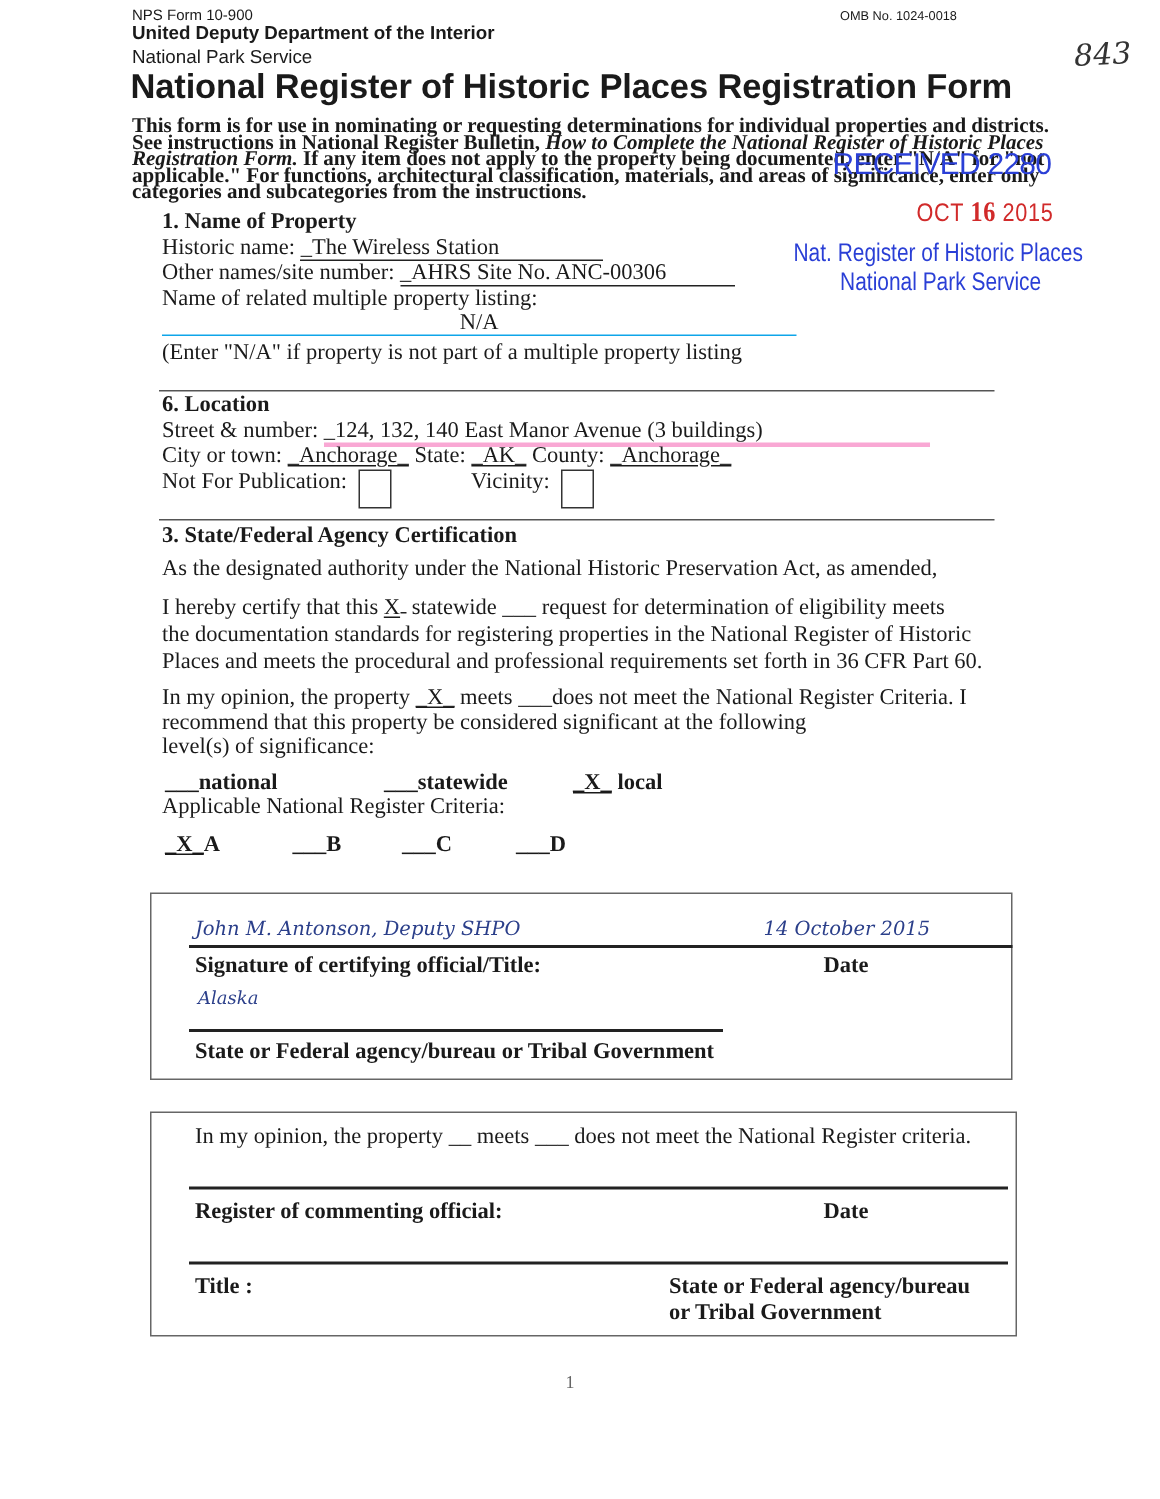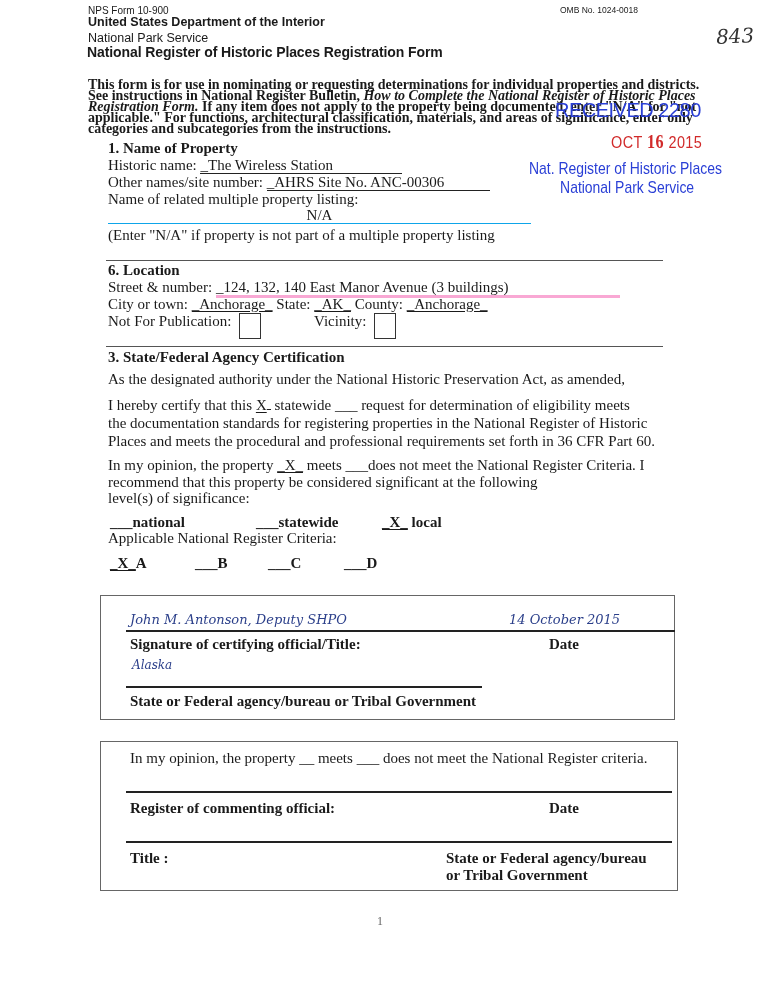--- a/index.html
+++ b/index.html
@@ -9,21 +9,21 @@
     .sans { font-family: "Liberation Sans", sans-serif; }
     .serif { font-family: "Liberation Serif", serif; }
     .bold { font-weight: bold; }
     .u { text-decoration: underline; text-underline-offset: 2px; }
 
     
     .form-no { left: 88px; top: 5px; font-size: 10px; }
     .omb { left: 560px; top: 5px; font-size: 8.5px; }
     .dept { left: 88px; top: 15px; font-size: 12.5px; font-weight: bold; }
     .nps { left: 88px; top: 31px; font-size: 12.5px; }
-    .title { left: 87px; top: 44px; font-size: 14px; font-weight: bold; letter-spacing: -0.1px; text-align: right; }
+    .title { left: 87px; top: 44px; font-size: 23px; font-weight: bold; letter-spacing: -0.1px; text-align: right; }
     .handnum { left: 716px; top: 24px; font-size: 20px; font-family: "DejaVu Serif", serif; font-style: italic; color: #333; transform: rotate(-3deg); }
 
     .intro { left: 88px; top: 79px; width: 620px; font-size: 14px; line-height: 11px; white-space: normal; font-weight: bold; }
     .intro i { font-style: italic; }
 
     
     .stamp-received { left: 555px; top: 99px; font-size: 20px; font-family: "Liberation Sans", sans-serif; color: #2a3fd6; letter-spacing: -0.5px; }
     .stamp-date { left: 611px; top: 131px; font-size: 17px; font-family: "Liberation Sans", sans-serif; color: #d12a2a; letter-spacing: 0.5px; transform: scaleX(0.85); transform-origin: left; }
     .stamp-date b { font-family: "Liberation Serif", serif; font-size: 19px; }
     .stamp-nr { left: 529px; top: 159px; font-size: 17px; font-family: "Liberation Sans", sans-serif; color: #2a3fd6; transform: scaleX(0.82); transform-origin: left; line-height: 19px; text-align: center; }
@@ -40,21 +40,21 @@
 
     .hand { font-family: "DejaVu Serif", serif; font-style: italic; color: #2b3f8a; font-size: 13px; }
 
     .pageno { left: 377px; top: 914px; font-size: 12px; color: #666; }
   </style>
 </head>
 <body>
 
 <div class="abs sans form-no">NPS Form 10-900</div>
 <div class="abs sans omb">OMB No. 1024-0018</div>
-<div class="abs sans dept">United States Department of the Interior</div>
+<div class="abs sans dept">United Deputy Department of the Interior</div>
 <div class="abs sans nps">National Park Service</div>
 <div class="abs sans title">National Register of Historic Places Registration Form</div>
 <div class="abs handnum">843</div>
 
 <div class="abs serif intro"><span>This form is for use in nominating or requesting determinations for individual properties and districts.  See instructions in National Register Bulletin, </span><i>How to Complete the National Register of Historic Places Registration Form.</i><span>  If any item does not apply to the property being documented, enter "N/A" for "not applicable."  For functions, architectural classification, materials, and areas of significance, enter only categories and subcategories from the instructions.</span></div>
 
 <div class="abs stamp-received">RECEIVED 2280</div>
 <div class="abs stamp-date"><span>OCT</span> <b>16</b> <span>2015</span></div>
 <div class="abs stamp-nr">
     <div>Nat. Register of Historic Places</div>

